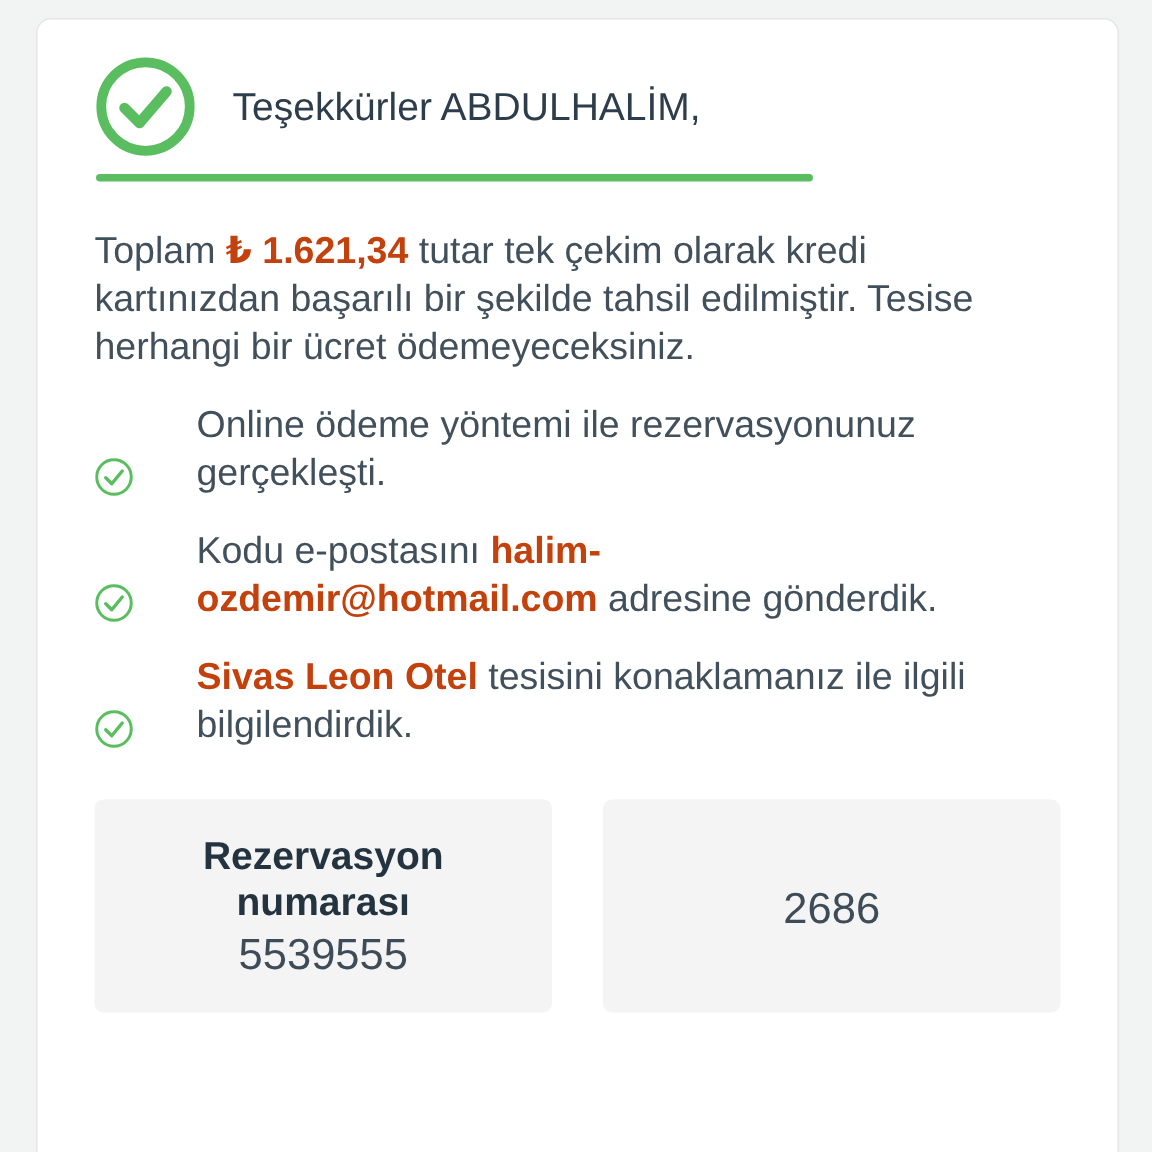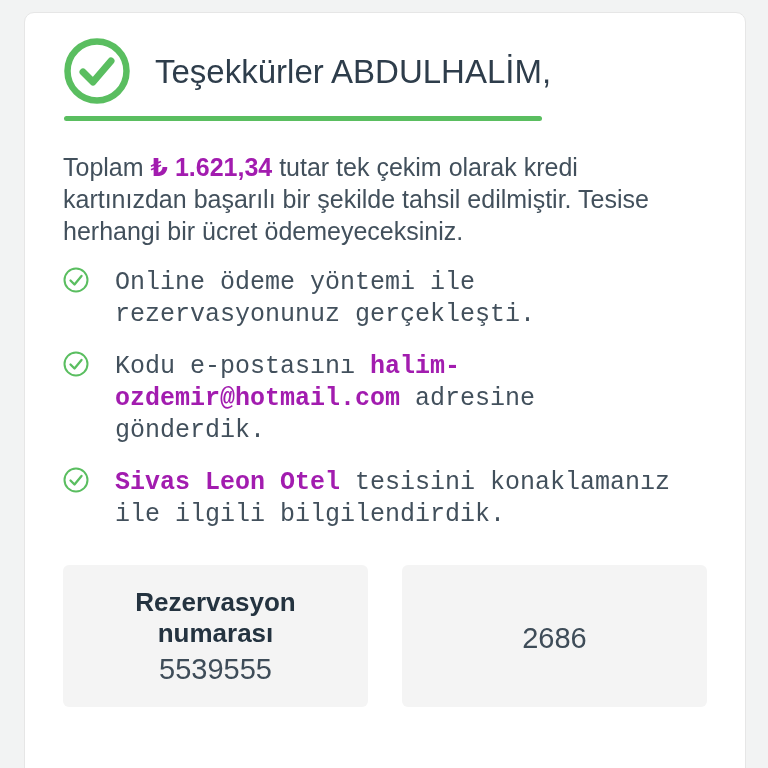--- a/index.html
+++ b/index.html
@@ -16,47 +16,46 @@
     width: 722px; height: 1000px;
     background: #ffffff;
     border: 1px solid #e6e6e6;
     border-radius: 10px;
     padding: 24px 38px 0 38px;
   }
   
   .header { display: flex; align-items: center; gap: 24px; }
   .big-check { flex: 0 0 68px; width: 68px; height: 68px; }
   .title {
-    font-size: 33px;
+    font-size: 26px;
     line-height: 35px;
     font-weight: 400;
     color: #2e3d4b;
   }
   .title-underline {
     width: 478px; height: 5px;
     margin-top: 11px; margin-left: 1px;
     background: #5abe60;
     border-radius: 3px;
   }
   
   .intro {
     margin-top: 30px;
     font-size: 25px;
     line-height: 32px;
     max-width: 644px;
   }
-  .bold { font-weight: 700; color: #a21caf; }
+  .bold { font-weight: 700; color: #c2410c; }
   
   .checklist { list-style: none; margin-top: 20px; }
   .checklist li {
     display: flex;
-    align-items: flex-start;
-    gap: 26px;
+    align-items: flex-end;
+    gap: 42px;
     margin-bottom: 20px;
-    font-family: Liberation Mono, monospace;
   }
   .small-check { flex: 0 0 26px; width: 26px; height: 26px; }
   .item-text { font-size: 25px; line-height: 32px; }
   .checklist li:nth-child(1) .item-text { max-width: 585px; }
   .checklist li:nth-child(2) .item-text { max-width: 528px; }
   .checklist li:nth-child(3) .item-text { max-width: 585px; }
   .checklist li:nth-child(4) .item-text { max-width: 505px; }
   
   .summary { display: flex; gap: 34px; margin-top: 34px; }
   .info-box {

